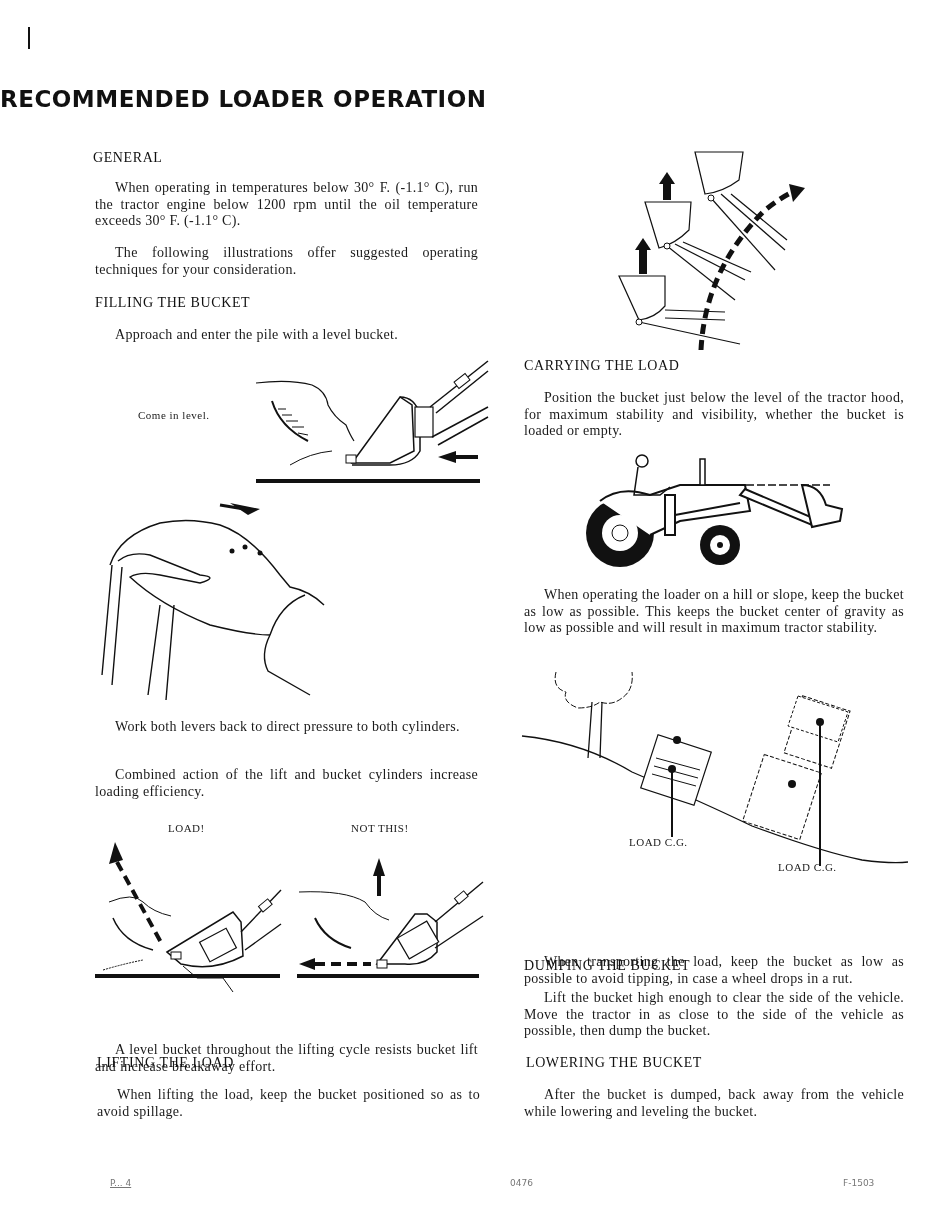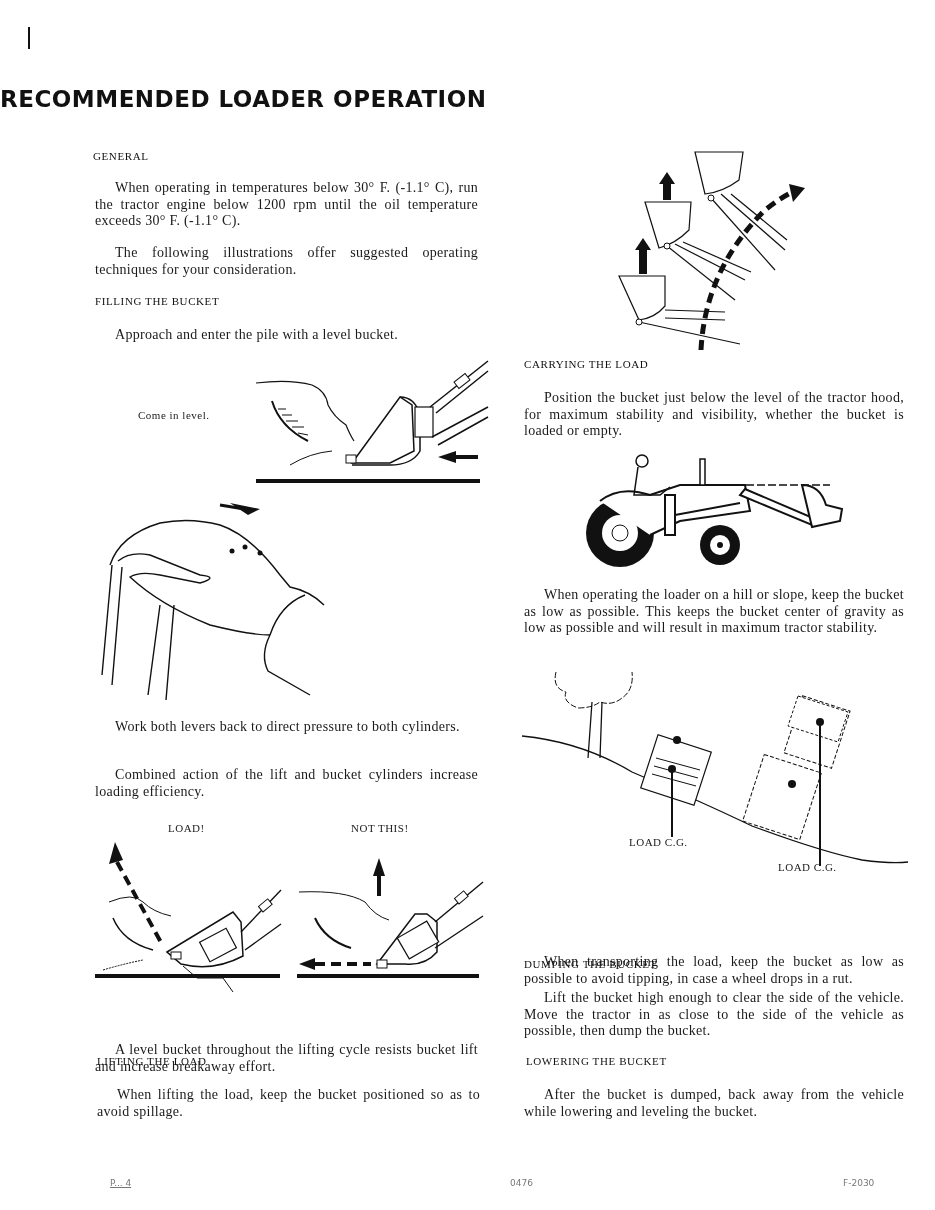--- a/index.html
+++ b/index.html
@@ -1,19 +1,19 @@
 <!DOCTYPE html>
 <html><head>
 <meta charset="utf-8">
 <style>
   html, body { margin:0; padding:0; background:#ffffff; }
   body { width:935px; height:1210px; position:relative; overflow:hidden; color:#111; font-family:"DejaVu Serif", serif; }
   .abs { position:absolute; }
   .title { left:0; width:1006px; top:86px; font-family:"DejaVu Sans", sans-serif; font-weight:bold; font-size:23px; letter-spacing:0.5px; color:#111; }
-  .head { font-family:"Liberation Serif", serif; font-size:11px; letter-spacing:0.6px; color:#111; text-transform:uppercase; }
+  .head { font-family:"Liberation Serif", serif; font-size:14px; letter-spacing:0.6px; color:#111; text-transform:uppercase; }
   .para { font-family:"Liberation Serif", serif; font-size:14px; line-height:16.5px; color:#1a1a1a; text-align:justify; letter-spacing:0.3px; }
   .para .ind { display:inline-block; width:20px; }
   .lbl { font-family:"Liberation Serif", serif; font-size:11px; color:#1a1a1a; letter-spacing:0.5px; }
   .footer { font-family:"DejaVu Sans", sans-serif; font-size:9px; color:#777; }
   svg { position:absolute; overflow:visible; }
   .margin-mark { left:28px; top:27px; width:2px; height:22px; background:#111; }
 </style>
 </head>
 <body>
 
@@ -211,16 +211,16 @@
 
 <div class="abs head" style="left:524px; top:958px;">DUMPING THE BUCKET</div>
 <div class="abs para" style="left:524px; top:990px; width:380px;"><span class="ind"></span><span>Lift the bucket high enough to clear the side of the vehicle. Move the tractor in as close to the side of the vehicle as possible, then dump the bucket.</span></div>
 
 <div class="abs head" style="left:526px; top:1055px;">LOWERING THE BUCKET</div>
 <div class="abs para" style="left:524px; top:1087px; width:380px;"><span class="ind"></span><span>After the bucket is dumped, back away from the vehicle while lowering and leveling the bucket.</span></div>
 
 
 <div class="abs footer" style="left:110px; top:1178px;text-decoration:underline;">P... 4</div>
 <div class="abs footer" style="left:510px; top:1178px;">0476</div>
-<div class="abs footer" style="left:843px; top:1178px;">F-2030</div>
+<div class="abs footer" style="left:843px; top:1178px;">F-1503</div>
 
 
 
 
 </body></html>

